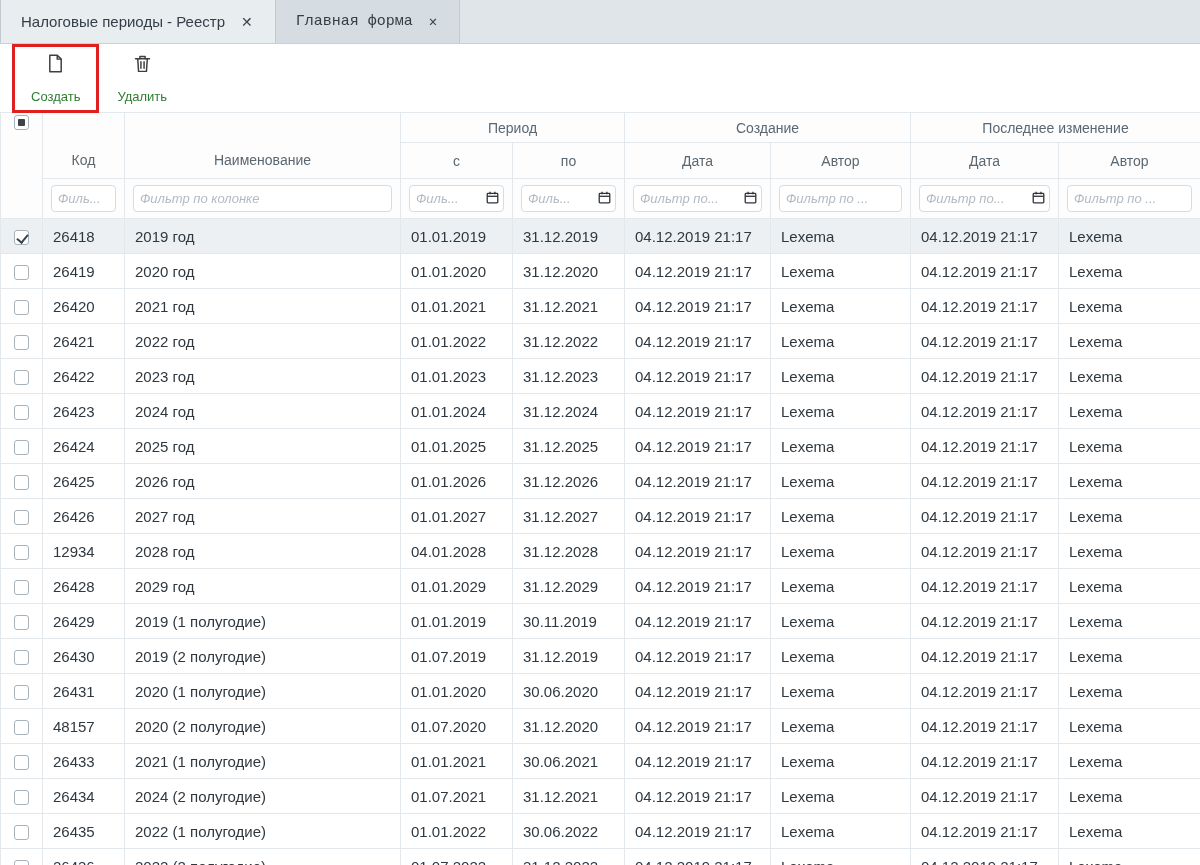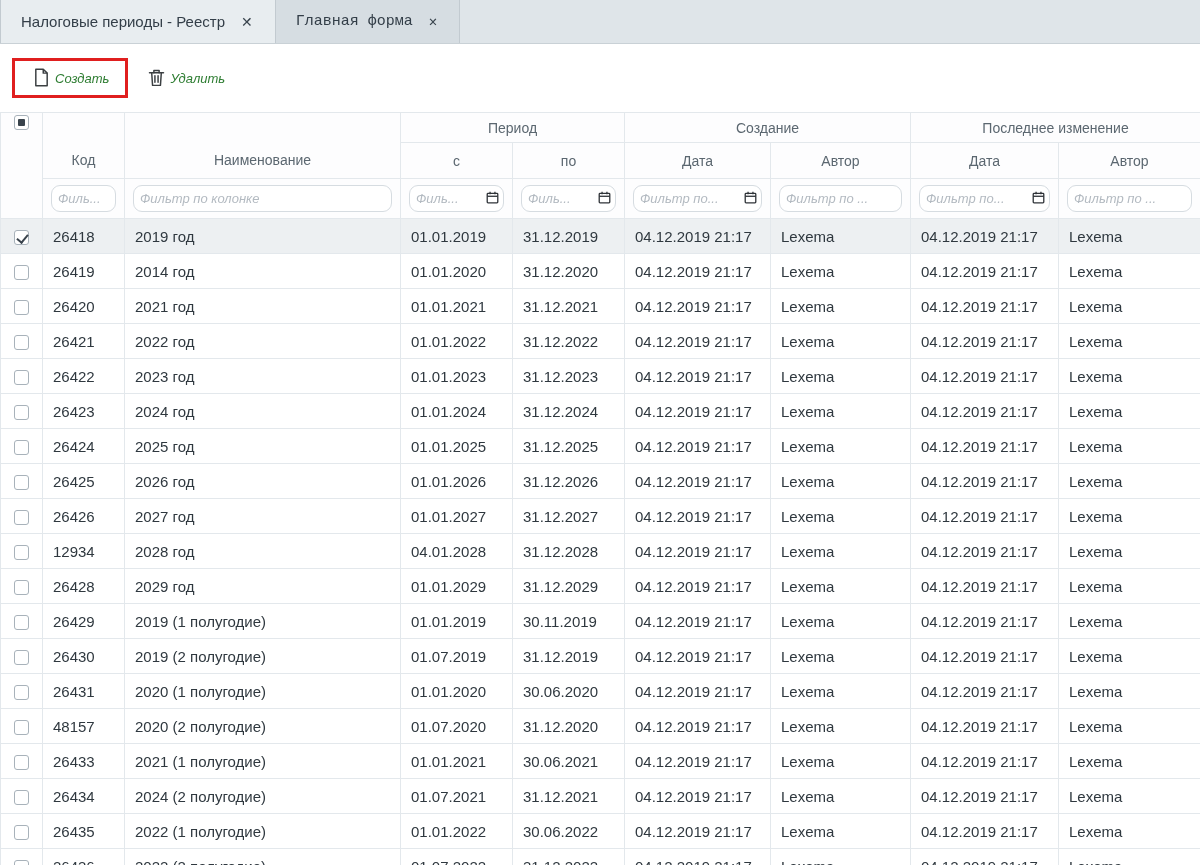--- a/index.html
+++ b/index.html
@@ -55,29 +55,28 @@
     padding: 0 0 0 12px;
   }
   .annotation-box {
     border: 3px solid #e01f1f;
     padding: 2px 8px;
     margin-right: 10px;
     display: inline-flex;
   }
   .tool-btn {
     display: flex;
-    flex-direction: row;
+    flex-direction: column;
     align-items: center;
-    gap: 3px;
+    gap: 14px;
     background: transparent;
     border: none;
     padding: 4px 8px;
     cursor: pointer;
     font-family: inherit;
-    font-style: italic;
   }
   .tool-label {
     font-size: 13px;
     color: #2e7d32;
     white-space: nowrap;
   }
   .tool-icon { display: block; height: 22px; }
 
   
   table {
@@ -104,21 +103,21 @@
     vertical-align: top;
     text-align: center;
     padding-top: 8px;
   }
 
   .filter-box { position: relative; width: 100%; }
   .filter-input {
     width: 100%;
     height: 27px;
     border: 1px solid #d6dce1;
-    border-radius: 9px;
+    border-radius: 4px;
     padding: 0 6px;
     font-family: inherit;
     font-size: 13px;
     font-style: italic;
     color: #444;
     background: #fff;
     outline: none;
   }
   .filter-input::placeholder { color: #b3bac1; font-style: italic; opacity: 1; }
   .filter-box.with-cal .filter-input { padding-right: 20px; }
@@ -328,21 +327,21 @@
     <td>01.01.2019</td>
     <td>31.12.2019</td>
     <td>04.12.2019 21:17</td>
     <td>Lexema</td>
     <td>04.12.2019 21:17</td>
     <td>Lexema</td>
   </tr>
         <tr class="data-row">
     <td class="check-col"><input type="checkbox" class="cb" style=""></td>
     <td>26419</td>
-    <td>2014 год</td>
+    <td>2020 год</td>
     <td>01.01.2020</td>
     <td>31.12.2020</td>
     <td>04.12.2019 21:17</td>
     <td>Lexema</td>
     <td>04.12.2019 21:17</td>
     <td>Lexema</td>
   </tr>
         <tr class="data-row">
     <td class="check-col"><input type="checkbox" class="cb" style=""></td>
     <td>26420</td>

